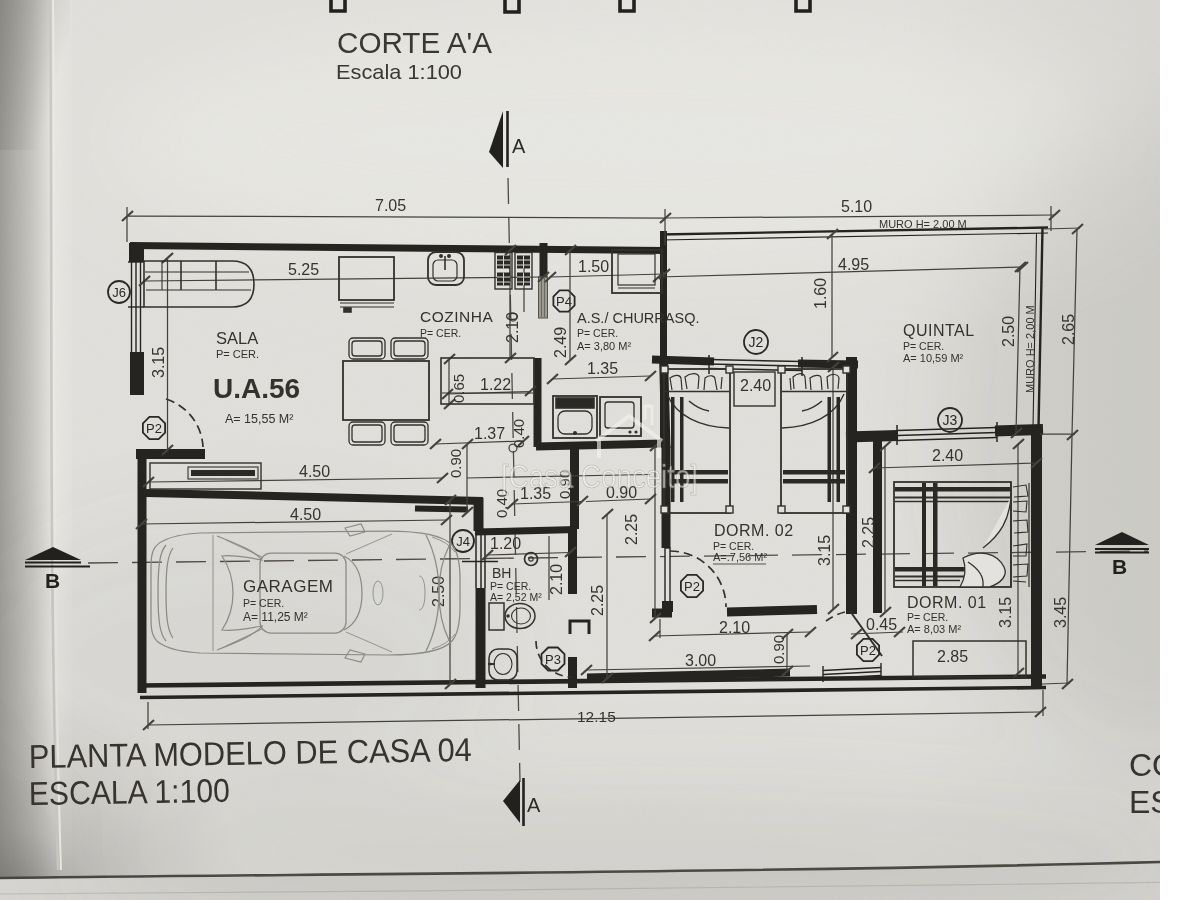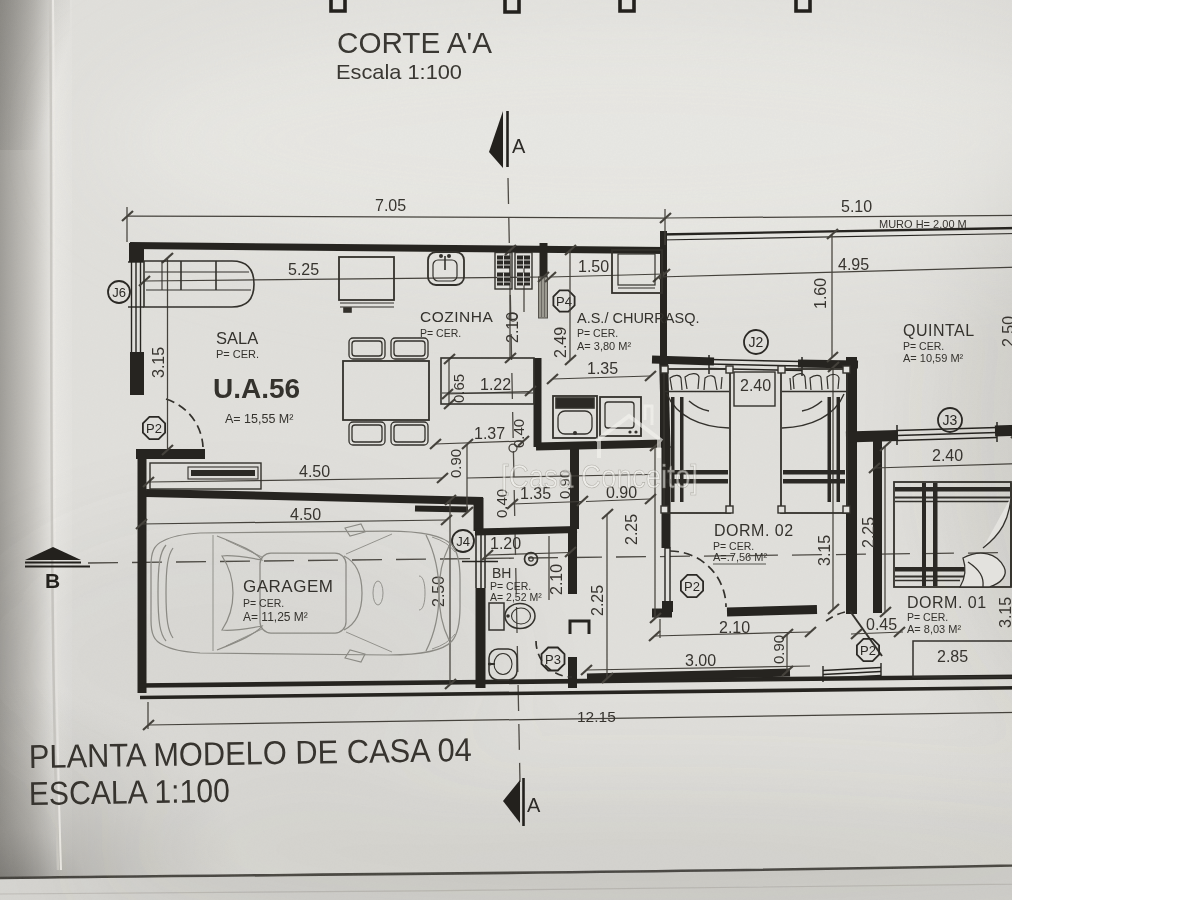--- a/index.html
+++ b/index.html
@@ -1,17 +1,17 @@
 <!DOCTYPE html>
 <html><head>
 <meta charset="utf-8">
 <style>
   html,body{margin:0;padding:0;}
-  #page{position:relative;width:992px;height:900px;overflow:hidden;background:#0ea5e9;
-        font-family:"Liberation Sans", sans-serif;padding-left:20px;}
+  #page{position:relative;width:1160px;height:900px;overflow:hidden;background:#0ea5e9;
+        font-family:"Liberation Sans", sans-serif;}
   svg{position:absolute;top:0;left:0;}
   text{font-family:"Liberation Sans", sans-serif;}
 </style>
 </head>
 <body>
 <div id="page">
 <svg width="1200" height="900" viewBox="0 0 1200 900">
 <defs>
   <linearGradient id="leftedge" x1="0" y1="0" x2="1" y2="0">
     <stop offset="0" stop-color="#9e9c97"></stop>

